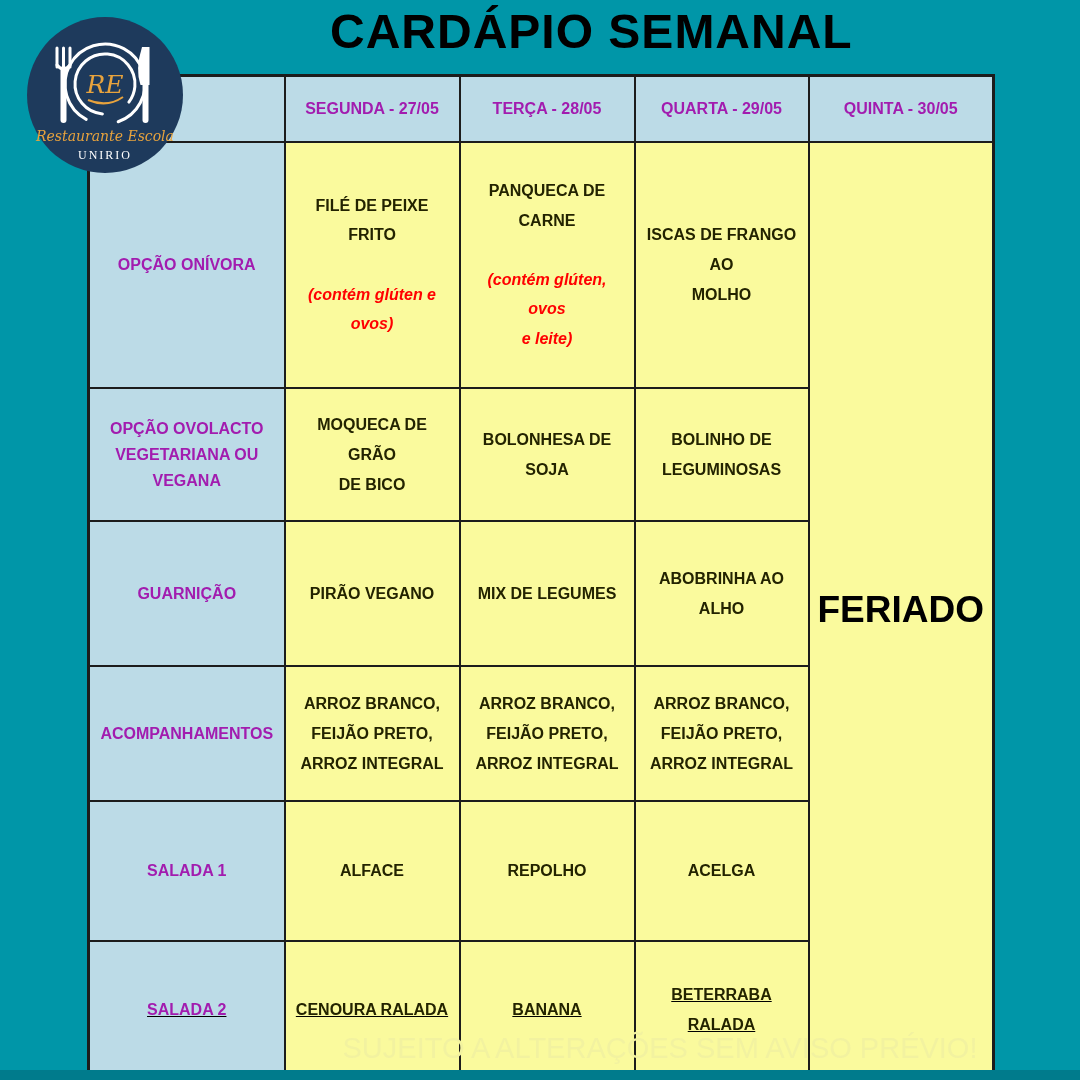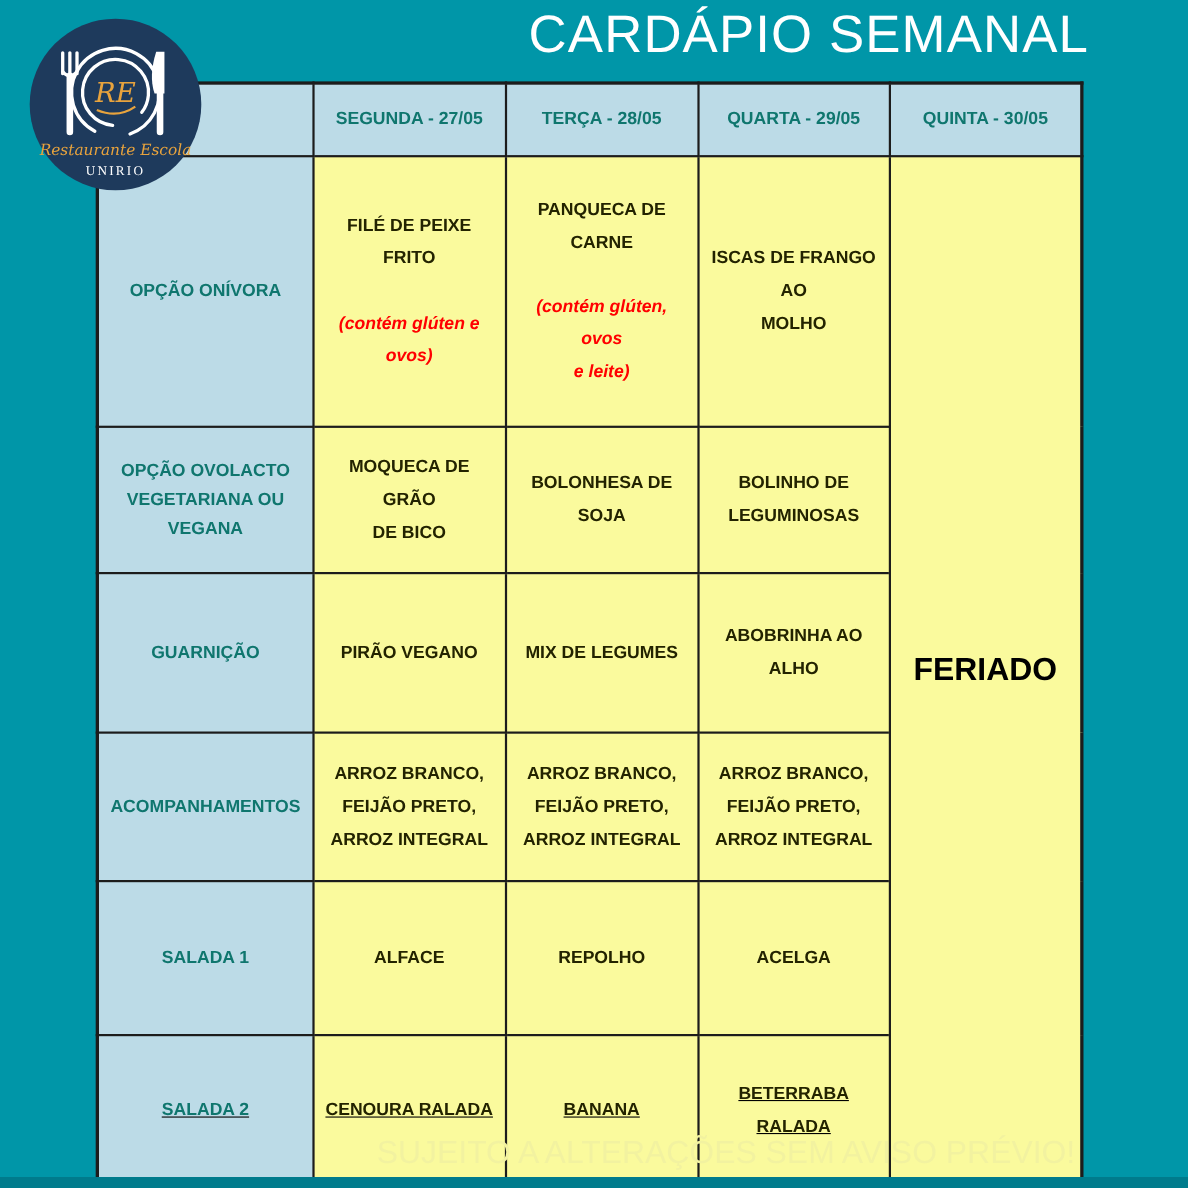--- a/index.html
+++ b/index.html
@@ -5,23 +5,23 @@
   * { margin:0; padding:0; box-sizing:border-box; }
   html,body { width:1080px; height:1080px; }
   body {
     position:relative;
     background:#0096A8;
     font-family:"Liberation Sans", sans-serif;
     overflow:hidden;
   }
   .page-title {
     position:absolute; left:330px; top:4px; width:660px;
-    text-align:right;
-    font-size:48px; font-weight:normal; letter-spacing:1px;
-    color:#ffffff;
+    text-align:left;
+    font-size:48px; font-weight:bold; letter-spacing:1px;
+    color:#000000;
   }
   .footer-note {
     position:absolute; left:330px; top:1032px; width:660px;
     text-align:center;
     font-size:29px; font-weight:normal;
     color:#F2F2A0;
   }
   .bottom-strip {
     position:absolute; left:0; bottom:0; width:1080px; height:10px;
     background:#007B8C;
@@ -33,33 +33,33 @@
     border:3px solid #1c1c1c;
   }
   table.menu-table td {
     border:2px solid #1c1c1c;
     text-align:center; vertical-align:middle;
     padding:4px 8px;
     white-space:pre-line;
   }
   td.hdr-cell, td.label-cell, td.blue-cell {
     background:#BCDBE7;
-    font-weight:bold; font-size:16px; color:#0f766e;
+    font-weight:bold; font-size:16px; color:#a21caf;
     line-height:1.6;
   }
   td.hdr-cell { font-size:16px; }
   td.menu-cell {
     background:#FAFA9D;
     font-weight:bold; font-size:16px; color:#232300;
     line-height:1.85;
   }
   td.menu-cell .allergen { color:#FF0000; font-style:italic; }
   td.feriado-cell {
     background:#FAFA9D;
-    font-weight:bold; font-size:29px; color:#000;
+    font-weight:bold; font-size:37px; color:#000;
   }
   tr.hdr-row    { height:66px; }
   tr.row-1      { height:137px; }
   tr.row-2      { height:133px; }
   tr.row-3      { height:145px; }
   tr.row-4      { height:135px; }
   tr.row-5      { height:140px; }
   tr.row-6      { height:137px;text-decoration:underline; }
   tr.refresco-row { height:70px; }
   tr.refresco-row td { border-top:3px solid #1c1c1c; }

